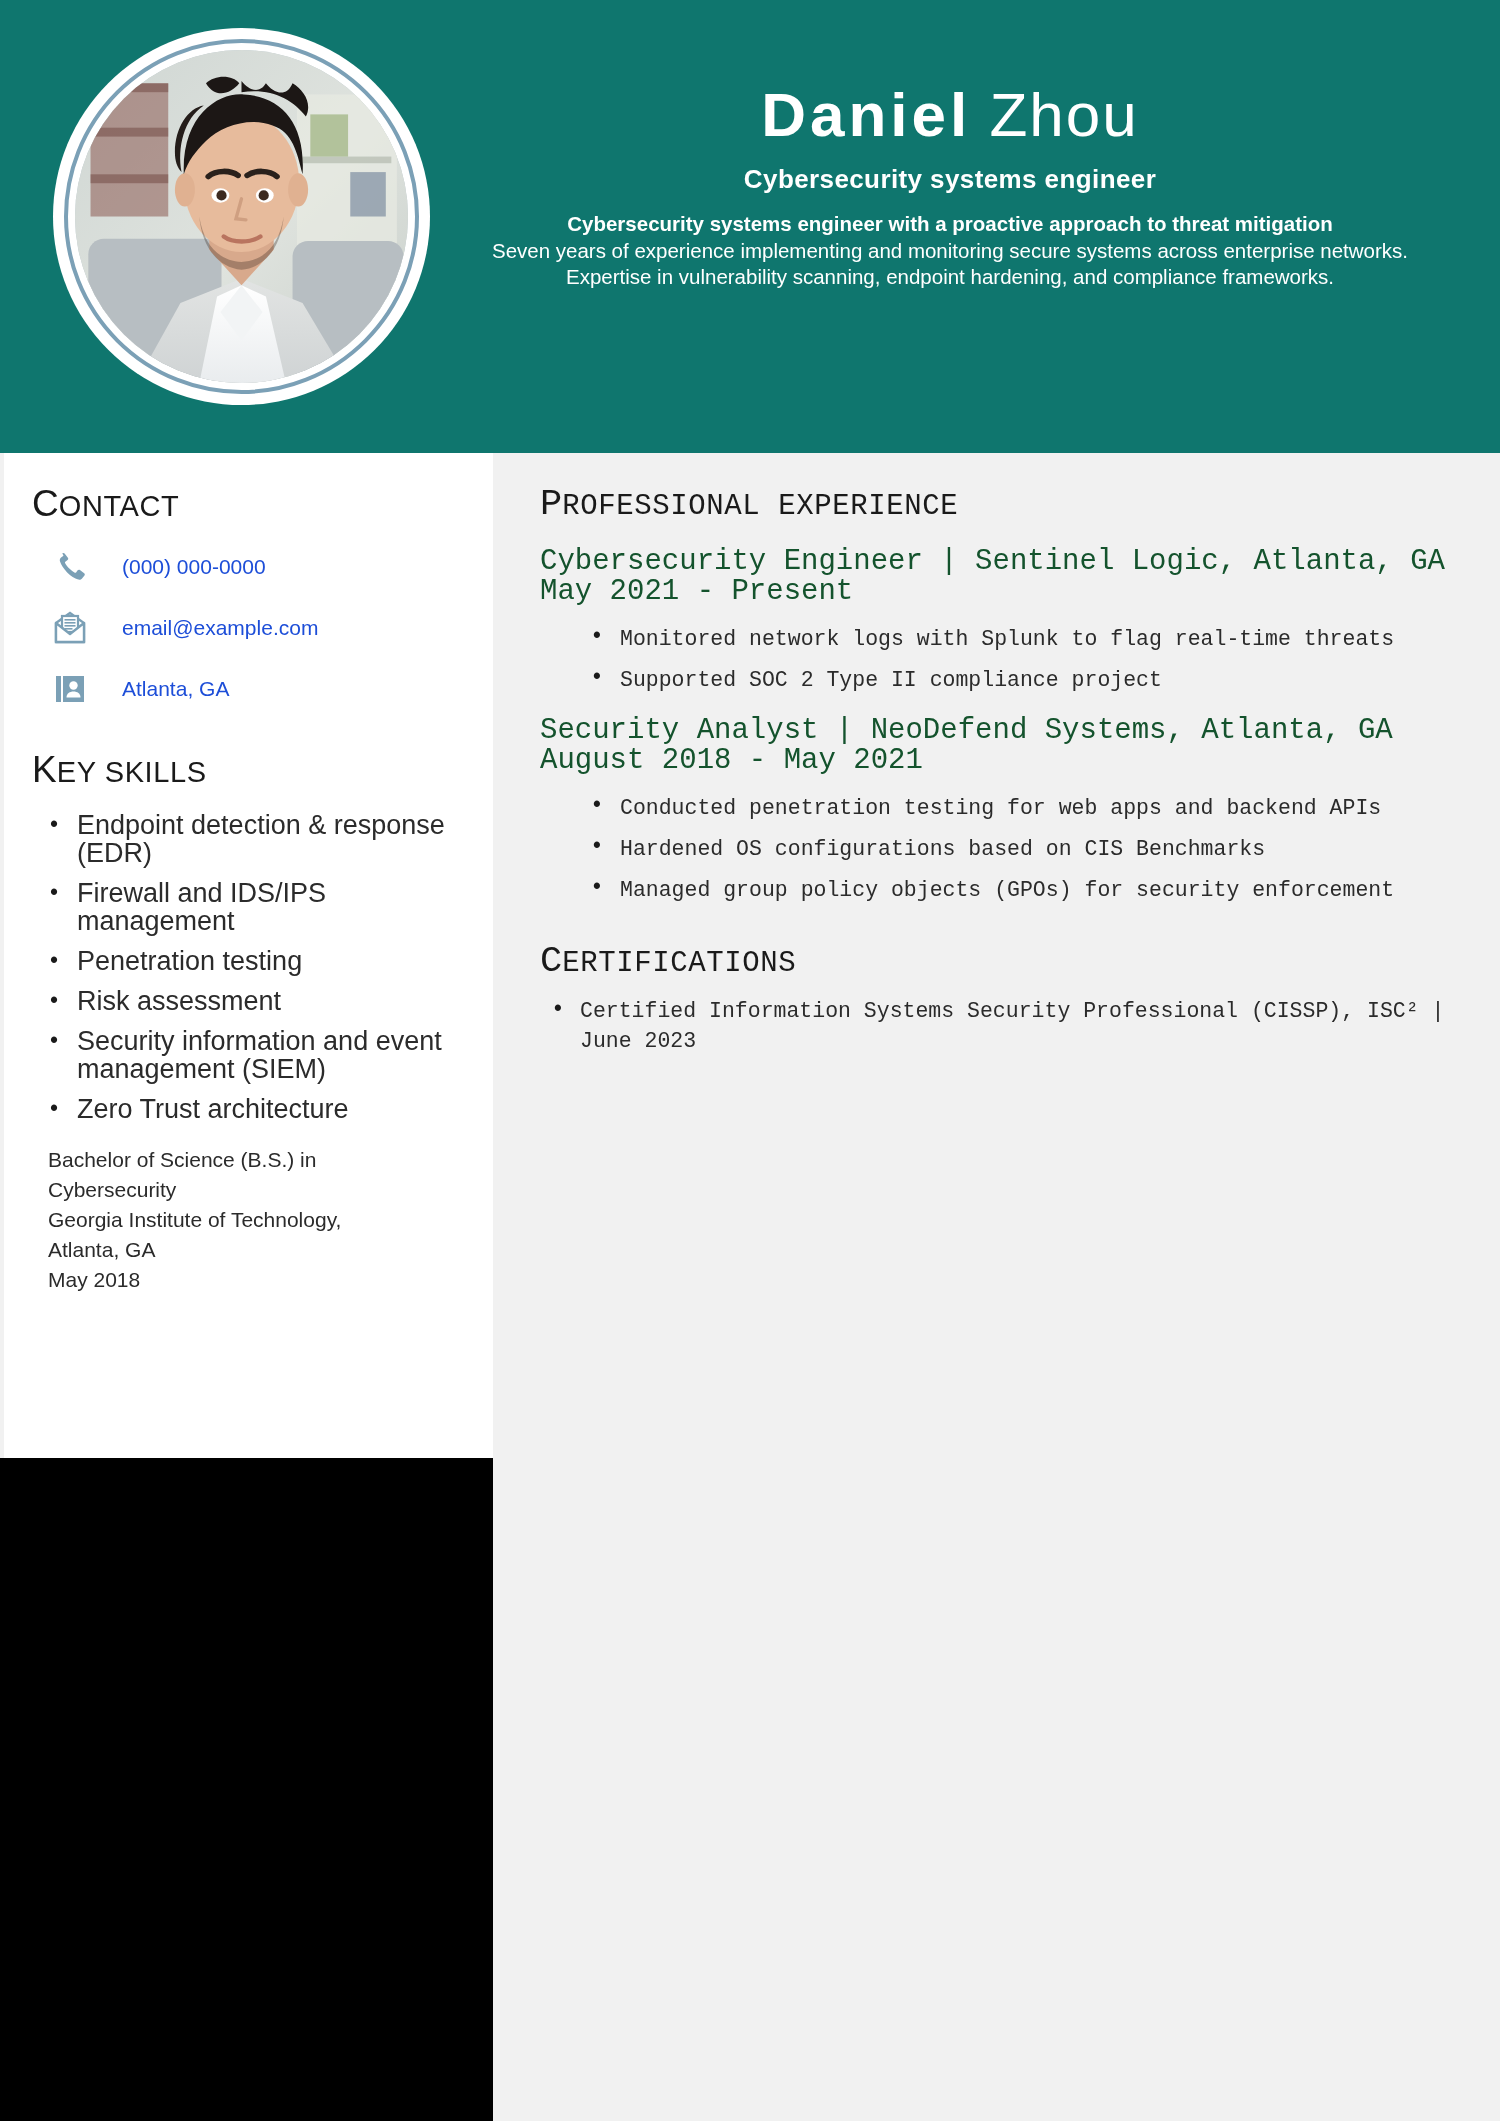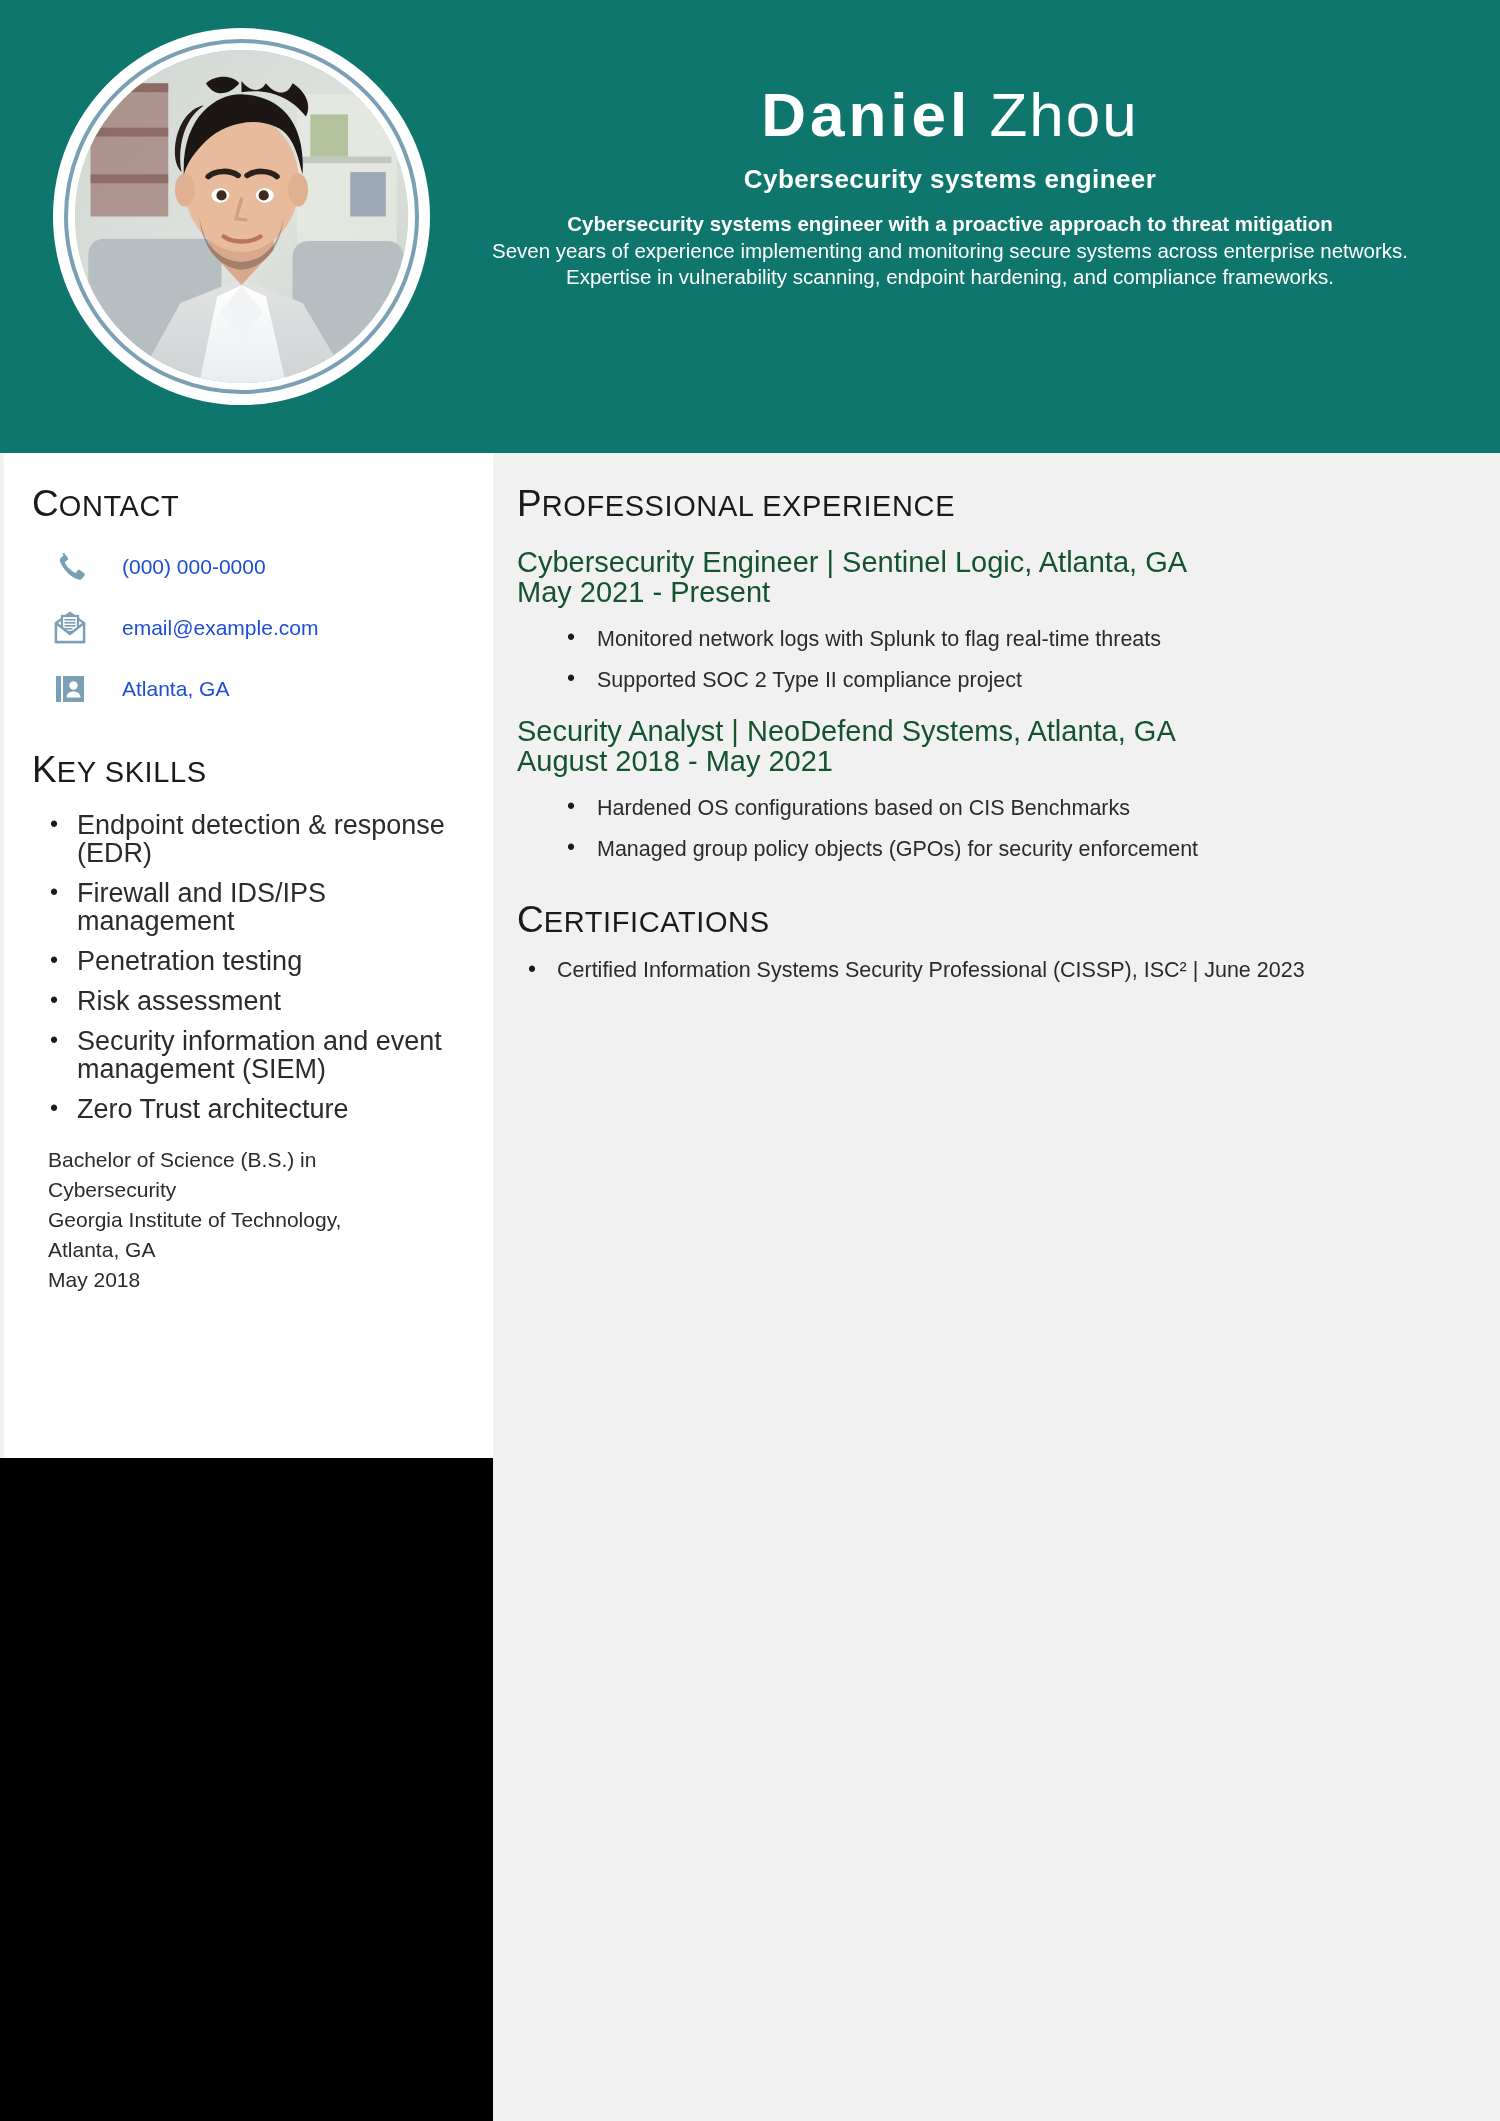--- a/index.html
+++ b/index.html
@@ -182,21 +182,21 @@
   .edu-head { margin-top: 28px; }
   .edu-body {
     margin-top: 22px;
     padding-left: 16px;
     font-size: 21px;
     line-height: 30px;
     color: #2b2b2b;
   }
 
   
-  .right-inner { padding: 30px 40px 0 24px; }
+  .right-inner { padding: 30px 40px 0 47px; font-family: Liberation Mono, monospace; }
 
   .job { margin-top: 22px; }
   .job-line {
     font-size: 29px;
     line-height: 30px;
     color: #14532d;
   }
   .job-bullets {
     margin-top: 18px;
     list-style: none;
@@ -398,20 +398,21 @@
         <ul class="job-bullets">
           <li>Monitored network logs with Splunk to flag real-time threats</li>
           <li>Supported SOC 2 Type II compliance project</li>
         </ul>
       </div>
 
       <div class="job">
         <div class="job-line">Security Analyst | NeoDefend Systems, Atlanta, GA</div>
         <div class="job-line">August 2018 - May 2021</div>
         <ul class="job-bullets">
+          <li>Conducted penetration testing for web apps and backend APIs</li>
           <li>Hardened OS configurations based on CIS Benchmarks</li>
           <li>Managed group policy objects (GPOs) for security enforcement</li>
         </ul>
       </div>
 
       <div class="sec-head cert-head">
         <span class="cap">C</span><span class="rest">ERTIFICATIONS</span>
       </div>
 
       <ul class="cert-list">

